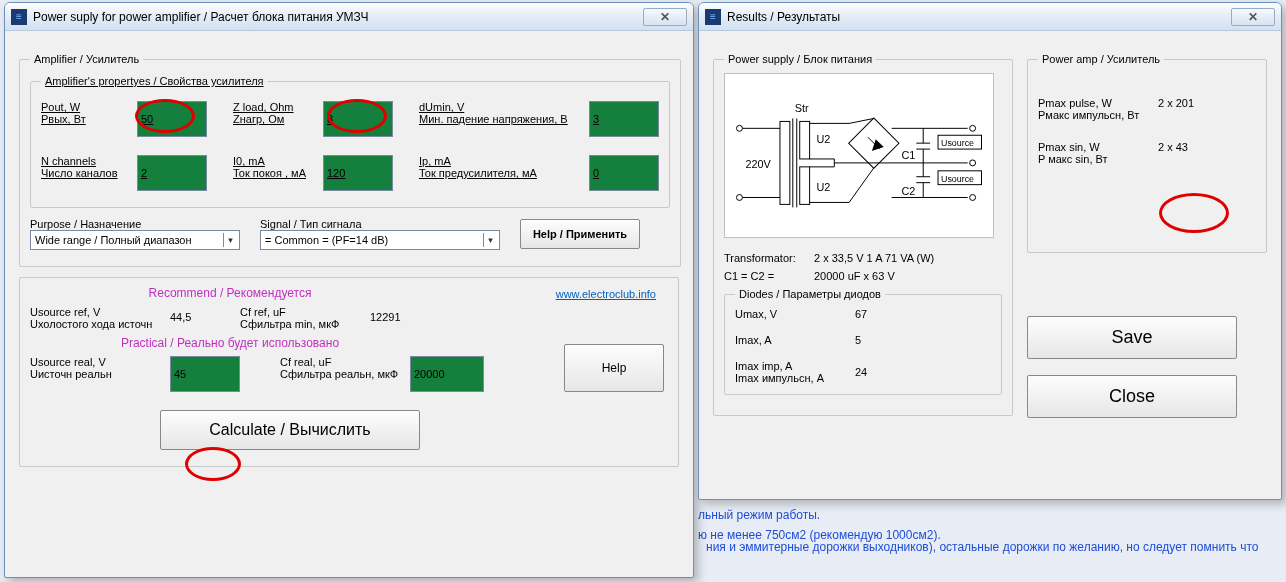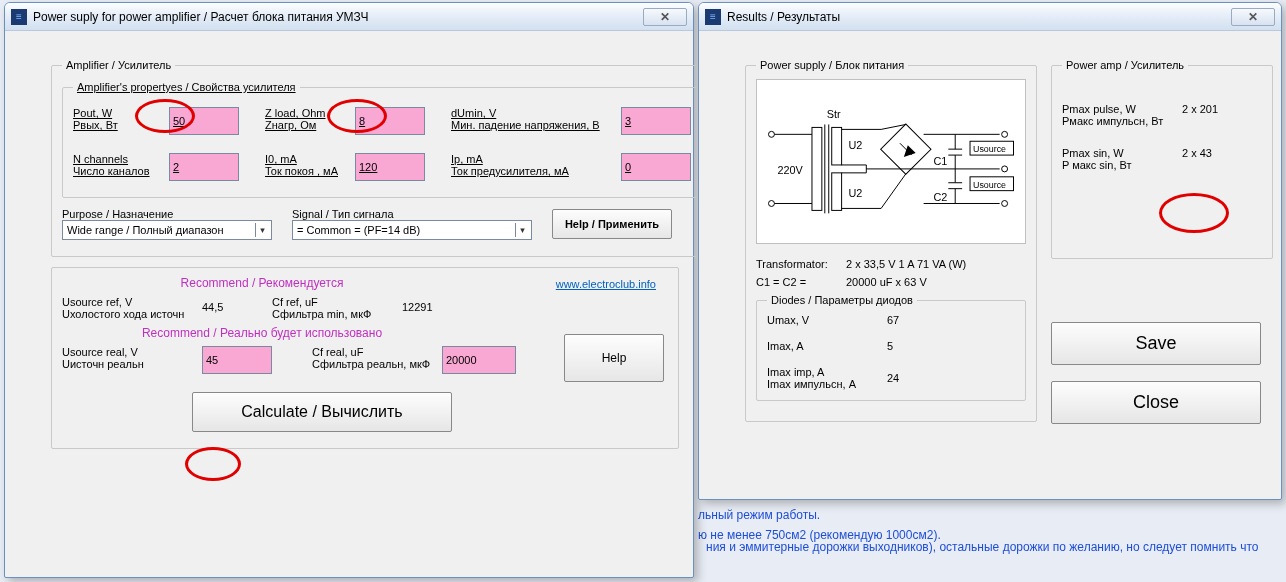--- a/index.html
+++ b/index.html
@@ -50,44 +50,43 @@
     width: 44px; height: 18px;
     border: 1px solid #9aaac0;
     border-radius: 2px;
     background: linear-gradient(#f6f9fe,#d8e2f0);
     display: flex; align-items: center; justify-content: center;
     font-size: 12px; font-weight: bold; color: #555;
     cursor: pointer;
   }
   .client {
     position: relative;
-    padding: 22px 14px;
-    margin-left: 32px;
+    padding: 16px 14px;
   }
   fieldset {
     border: 1px solid #c9c9c9;
     border-radius: 2px;
     margin: 6px 0 10px 0;
     padding: 8px 10px 10px 10px;
     position: relative;
   }
   legend {
     padding: 0 4px;
     color: #000;
     font-size: 11px;
   }
   .row { display: flex; align-items: flex-start; gap: 10px; margin: 6px 0; }
   .col { display: flex; flex-direction: column; }
   .lbl { color: #000; }
   .sub { color: #000; }
   .field {
     width: 70px;
-    height: 28px;
+    height: 36px;
     border: 1px solid #7a8aa0;
-    background: #f9a8d4;
+    background: #15803d;
     font-family: inherit;
     font-size: 11px;
     padding: 1px 3px;
   }
   .field.wide { width: 74px; }
   .combo {
     height: 20px;
     border: 1px solid #7a8aa0;
     background: #fff;
     display: flex; align-items: center; justify-content: space-between;
@@ -235,21 +234,21 @@
         </div>
         <span style="width:60px; padding-top:5px;">44,5</span>
         <div class="col" style="width:120px;">
           <span>Cf ref, uF</span>
           <span>Cфильтра min, мкФ</span>
         </div>
         <span style="width:60px; padding-top:5px;">12291</span>
       </div>
 
       <div style="text-align:center; width:400px; margin-top:6px;">
-        <span class="recommend">Recommend / Реально будет использовано</span>
+        <span class="recommend">Practical / Реально будет использовано</span>
       </div>
 
       <div class="row" style="margin-top:6px;">
         <div class="col" style="width:130px;">
           <span>Usource real, V</span>
           <span>Uисточн реальн</span>
         </div>
         <input class="field" value="45" style="">
         <div style="width:20px;"></div>
         <div class="col" style="width:120px;">

